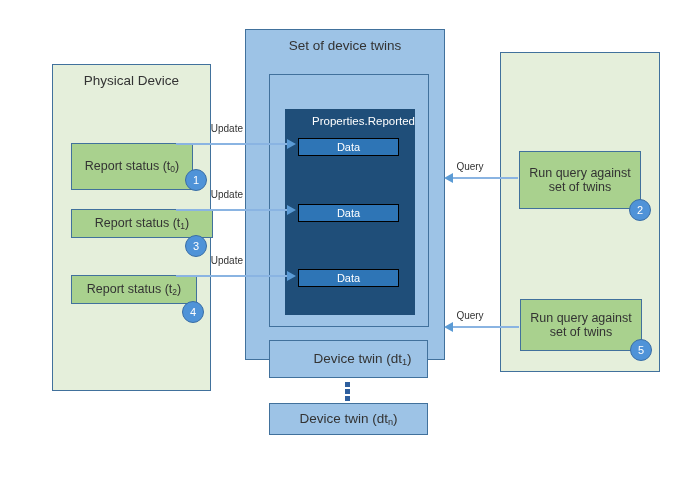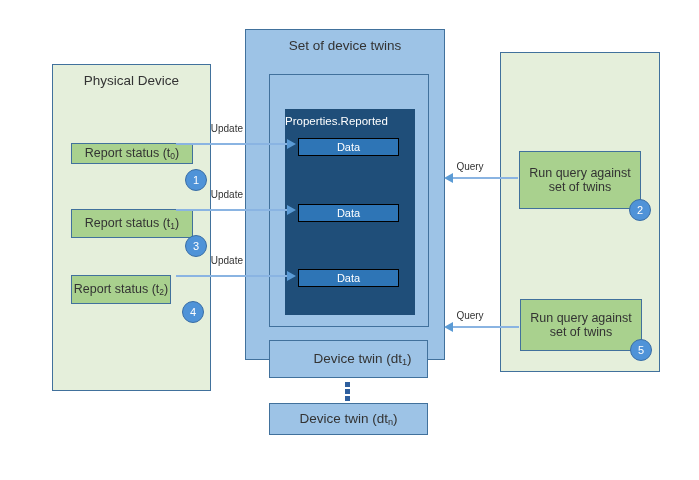--- a/index.html
+++ b/index.html
@@ -13,21 +13,21 @@
   .box-title{position:absolute;left:0;right:0;top:8px;text-align:center;font-size:13.5px;color:#333;}
 
   
   .small-box{display:flex;align-items:center;justify-content:center;text-align:center;
              font-size:12.5px;color:#333;border:1.5px solid var(--border_blue,#41719c);}
   .green-fill{background:var(--green,#a9d18e);}
   .blue-fill{background:var(--light_blue,#9dc3e6);border:1px solid var(--border_blue,#41719c);font-size:13.5px;}
 
   
   .navy-box{background:var(--navy,#1f4e79);}
-  .navy-title{position:absolute;left:0;right:0;top:6px;text-align:left;font-size:11.5px;color:#fff;}
+  .navy-title{position:absolute;left:0;right:0;top:6px;text-align:right;font-size:11.5px;color:#fff;}
   .data-box{background:var(--medium_blue,#2e75b6);border:1px solid #000;display:flex;align-items:center;
             justify-content:center;color:#fff;font-size:11px;}
 
   
   .badge{width:22px;height:22px;border-radius:50%;background:var(--badge_fill,#4f93d8);
          border:1.5px solid var(--badge_border,#3a6ea5);color:#fff;font-size:11px;
          display:flex;align-items:center;justify-content:center;z-index:6;}
 
   
   .arrow-line{height:2px;background:var(--arrow_line,#8ab4e2);z-index:5;}
@@ -41,27 +41,27 @@
   .sb{font-size:0.68em;vertical-align:-0.22em;}
 </style>
 </head>
 <body>
 
 <div id="canvas">
 
   <div class="abs green-box" style="left:36px;top:64px;width:159px;height:327px;margin-left:16px;">
     <div class="box-title">Physical Device</div>
 
-    <div class="abs small-box green-fill" style="left:18px;top:78px;width:122px;height:21px;">
+    <div class="abs small-box green-fill" style="left:18px;top:78px;width:122px;height:47px;">
       <span><span>Report status (t</span><span class="sb">0</span><span>)</span></span>
     </div>
-    <div class="abs small-box green-fill" style="left:18px;top:144px;width:122px;height:29px;">
+    <div class="abs small-box green-fill" style="left:18px;top:144px;width:142px;height:29px;">
       <span><span>Report status (t</span><span class="sb">1</span><span>)</span></span>
     </div>
-    <div class="abs small-box green-fill" style="left:18px;top:210px;width:100px;height:29px;">
+    <div class="abs small-box green-fill" style="left:18px;top:210px;width:126px;height:29px;">
       <span><span>Report status (t</span><span class="sb">2</span><span>)</span></span>
     </div>
 
     <div class="abs badge" style="left:132px;top:104px;">1</div>
     <div class="abs badge" style="left:132px;top:170px;">3</div>
     <div class="abs badge" style="left:129px;top:236px;">4</div>
   </div>
 
   <div class="abs blue-box" style="left:245px;top:29px;width:200px;height:331px;">
     <div class="box-title">Set of device twins</div>

